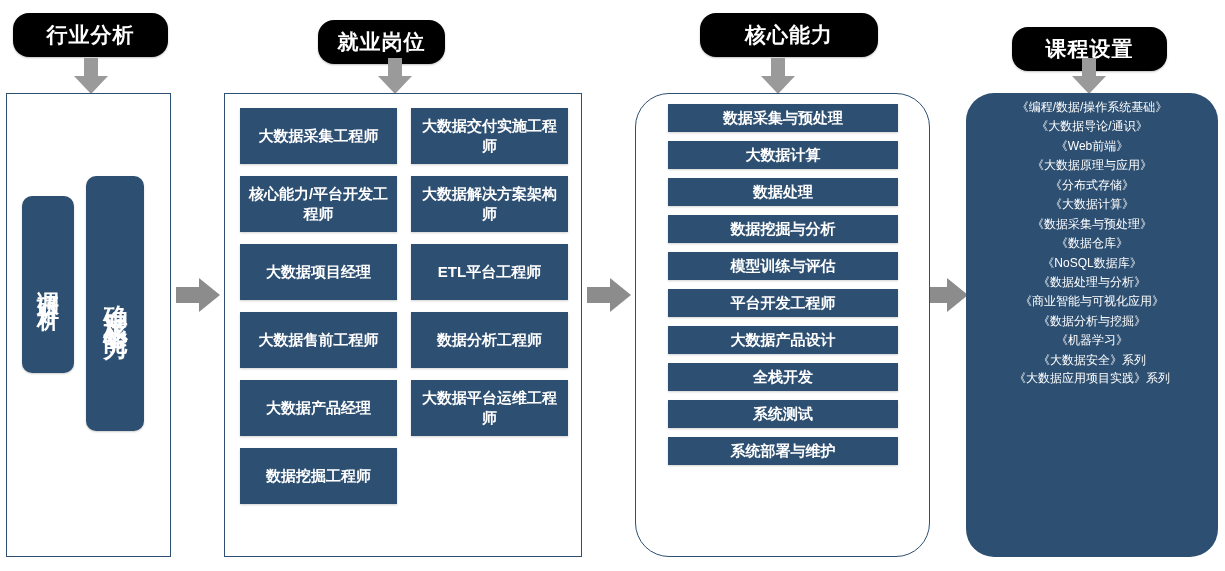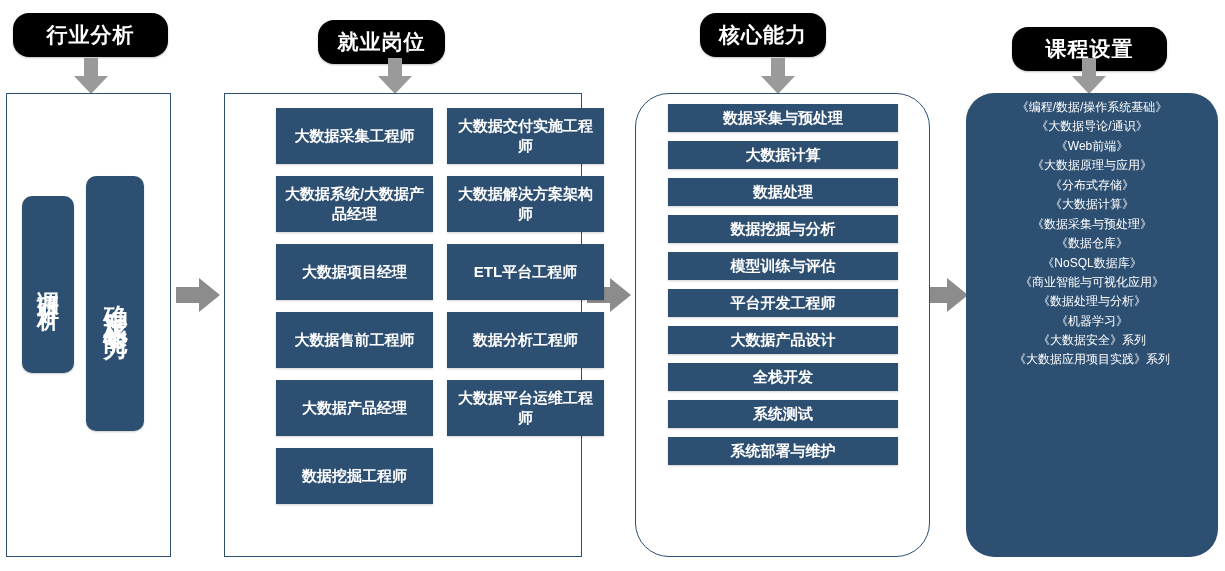--- a/index.html
+++ b/index.html
@@ -193,21 +193,21 @@
 <body>
 
 <div class="canvas">
 
   <div class="pill" style="left:13px; top:13px; width:155px;">
     <span>行业分析</span>
   </div>
   <div class="pill" style="left:318px; top:20px; width:127px;font-family:Liberation Mono, monospace;">
     <span>就业岗位</span>
   </div>
-  <div class="pill" style="left:700px; top:13px; width:126px;font-family:Liberation Mono, monospace;">
+  <div class="pill" style="left:700px; top:13px; width:178px;font-family:Liberation Mono, monospace;">
     <span>核心能力</span>
   </div>
   <div class="pill" style="left:1012px; top:27px; width:155px;text-align:center;">
     <span>课程设置</span>
   </div>
 
   <div class="down-arrow" style="left:74px; top:58px;">
     <div class="shaft"></div>
     <div class="head"></div>
   </div>
@@ -241,24 +241,24 @@
   </div>
   <div class="vbox" style="left:22px; top:196px; width:52px; height:177px; font-size:22px;">
     <span class="vtext">调研分析</span>
   </div>
   <div class="vbox" style="left:86px; top:176px; width:58px; height:255px; font-size:24px;">
     <span class="vtext">确定核心能力</span>
   </div>
 
   <div class="panel panel-rect" style="left:224px; top:93px; width:358px; height:464px;">
   </div>
-  <div class="jobs-grid" style="left:240px; top:108px; width:328px;margin-left:36px;">
+  <div class="jobs-grid" style="left:240px; top:108px; width:328px;">
     <div class="job-box">大数据采集工程师</div>
     <div class="job-box">大数据交付实施工程师</div>
-    <div class="job-box">大数据系统/大数据产品经理</div>
+    <div class="job-box">核心能力/平台开发工程师</div>
     <div class="job-box">大数据解决方案架构师</div>
     <div class="job-box">大数据项目经理</div>
     <div class="job-box">ETL平台工程师</div>
     <div class="job-box">大数据售前工程师</div>
     <div class="job-box">数据分析工程师</div>
     <div class="job-box">大数据产品经理</div>
     <div class="job-box">大数据平台运维工程师</div>
     <div class="job-box">数据挖掘工程师</div>
   </div>
 
@@ -282,20 +282,21 @@
   <div class="course-list" style="left:962px; top:98px; width:260px;">
     <div class="course-item">《编程/数据/操作系统基础》</div>
     <div class="course-item">《大数据导论/通识》</div>
     <div class="course-item">《Web前端》</div>
     <div class="course-item">《大数据原理与应用》</div>
     <div class="course-item">《分布式存储》</div>
     <div class="course-item">《大数据计算》</div>
     <div class="course-item">《数据采集与预处理》</div>
     <div class="course-item">《数据仓库》</div>
     <div class="course-item">《NoSQL数据库》</div>
+    <div class="course-item">《数据处理与分析》</div>
     <div class="course-item">《商业智能与可视化应用》</div>
-    <div class="course-item">《数据处理与分析》</div>
+    <div class="course-item">《数据分析与挖掘》</div>
     <div class="course-item">《机器学习》</div>
     <div class="course-item">《大数据安全》系列</div>
     <div class="course-item wrap" style="width:256px;">《大数据应用项目实践》系列</div>
   </div>
 
 </div>
 
 </body></html>

